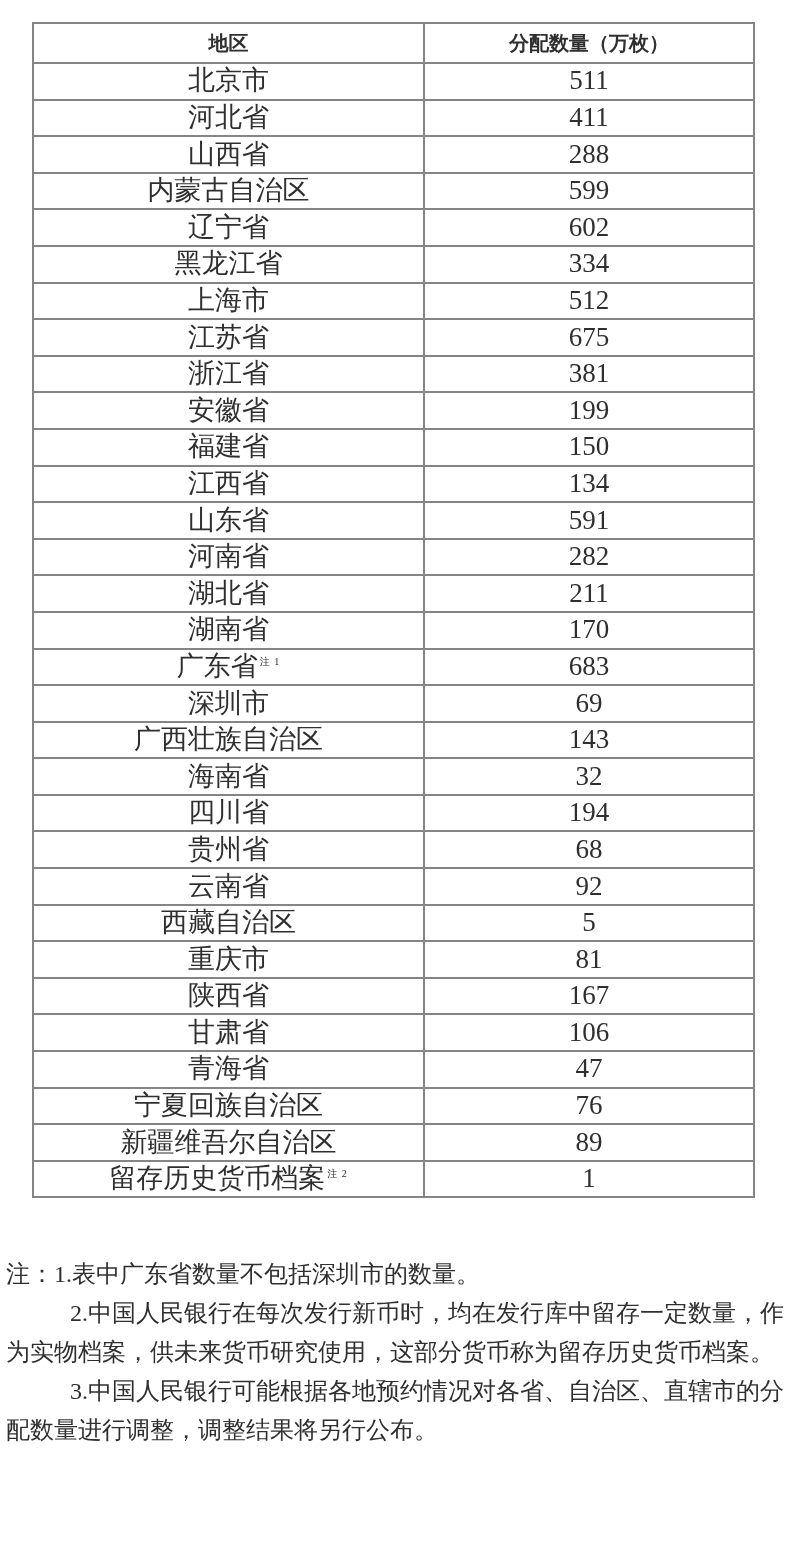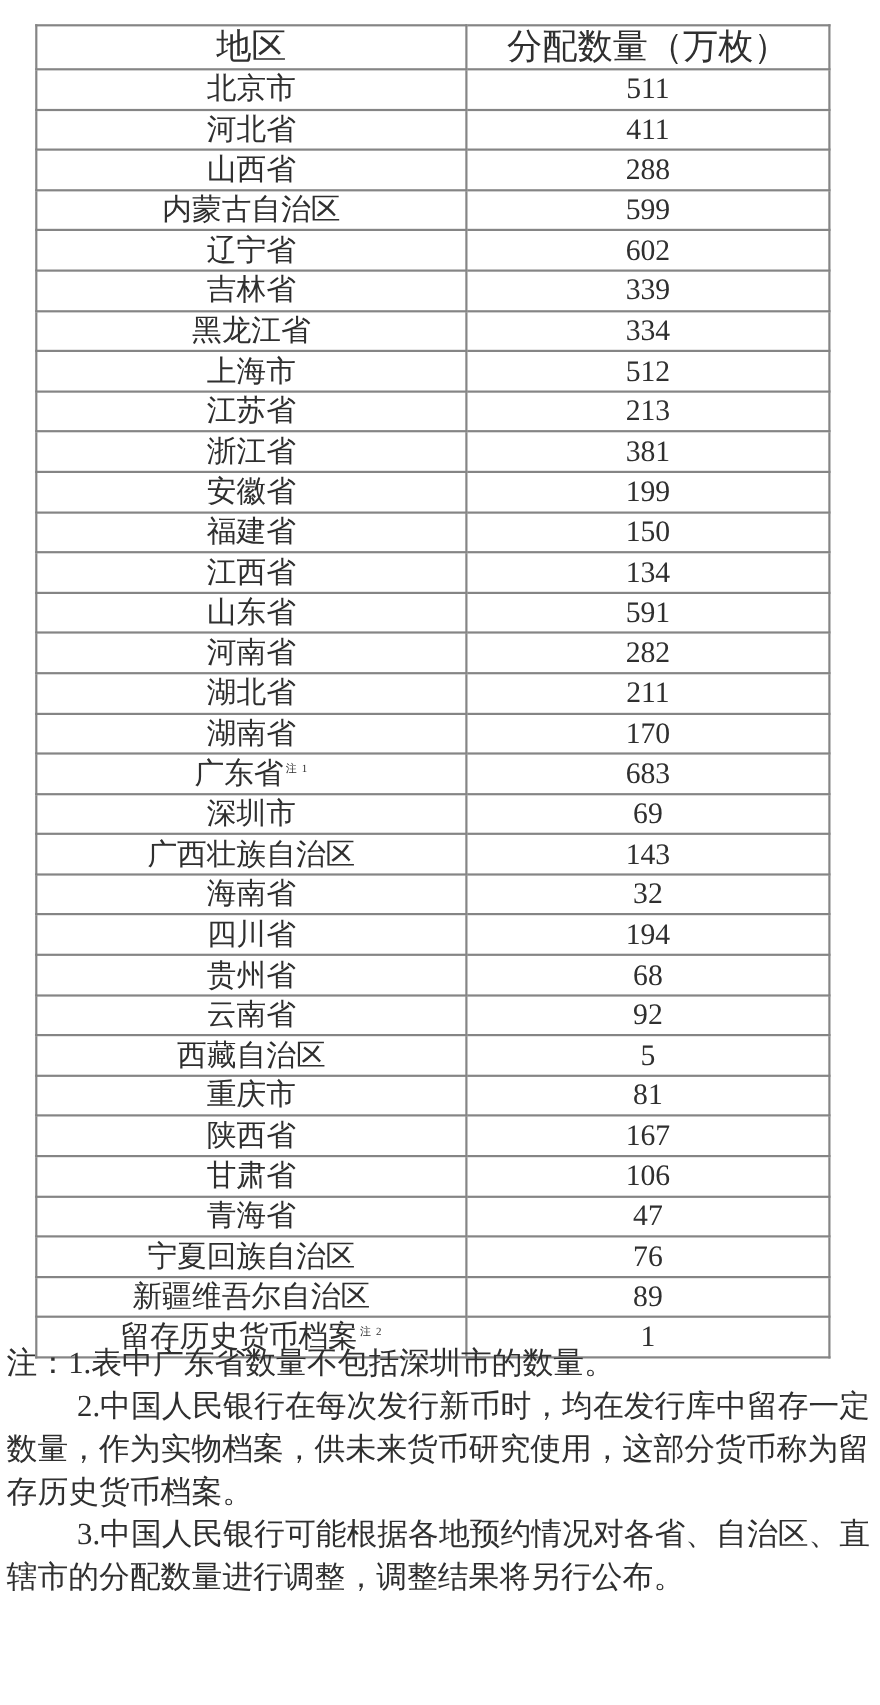--- a/index.html
+++ b/index.html
@@ -33,45 +33,45 @@
     font-size: 27px;
     line-height: 1.1;
     color: #2f2f2f;
     overflow: hidden;
     white-space: nowrap;
   }
   table.alloc col.c-region { width: 391px; }
   table.alloc col.c-amount { width: 330px; }
   table.alloc th {
     height: 38px;
-    font-size: 32px;
-    font-weight: normal;
+    font-size: 20px;
+    font-weight: bold;
     margin-left: 41px;
   }
   table.alloc td {
     height: 34.6px;
   }
   tr.bold-row td {
     font-weight: bold;
     font-size: 28px;
   }
   sup.note-sup {
     font-size: 10px;
     line-height: 0;
     vertical-align: super;
     letter-spacing: 1px;
     margin-left: 2px;
   }
   sup.note-sup:empty { display: none; }
   .notes {
     position: absolute;
     left: 6px;
-    top: 1220px;
+    top: 1255px;
     width: 788px;
-    font-size: 28px;
+    font-size: 24px;
     line-height: 39px;
     color: #2f2f2f;
     text-align: left;
   }
   .notes p {
     margin: 0;
     padding: 0;
   }
   .notes p.indent {
     text-indent: 64px;
@@ -113,38 +113,34 @@
   <tr>
     <td><span class="region-text">内蒙古自治区</span></td>
     <td>599</td>
   </tr>
 
   <tr>
     <td><span class="region-text">辽宁省</span></td>
     <td>602</td>
   </tr>
 
-  <tr>
-    <td><span class="region-text">吉林省</span></td>
-    <td>339</td>
-  </tr>
 
   <tr>
     <td><span class="region-text">黑龙江省</span></td>
     <td>334</td>
   </tr>
 
   <tr>
     <td><span class="region-text">上海市</span></td>
     <td>512</td>
   </tr>
 
   <tr>
     <td><span class="region-text">江苏省</span></td>
-    <td>213</td>
+    <td>675</td>
   </tr>
 
   <tr>
     <td><span class="region-text">浙江省</span></td>
     <td>381</td>
   </tr>
 
   <tr>
     <td><span class="region-text">安徽省</span></td>
     <td>199</td>

